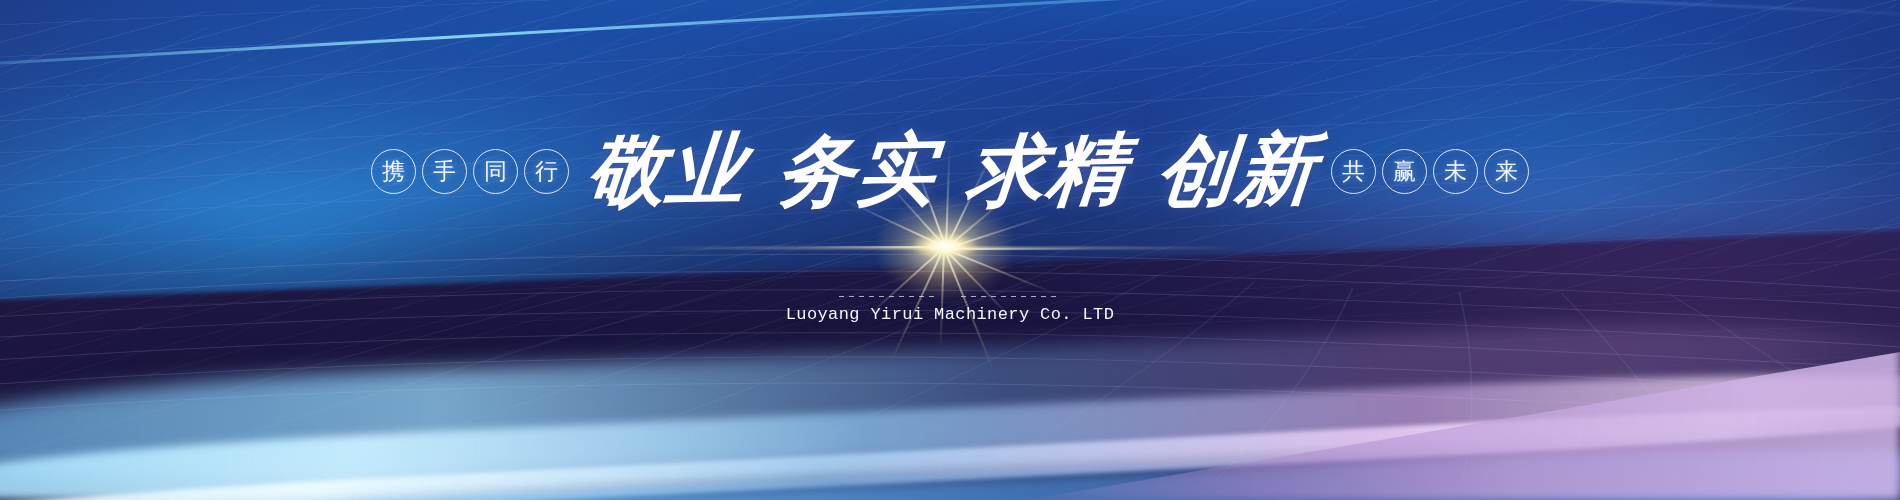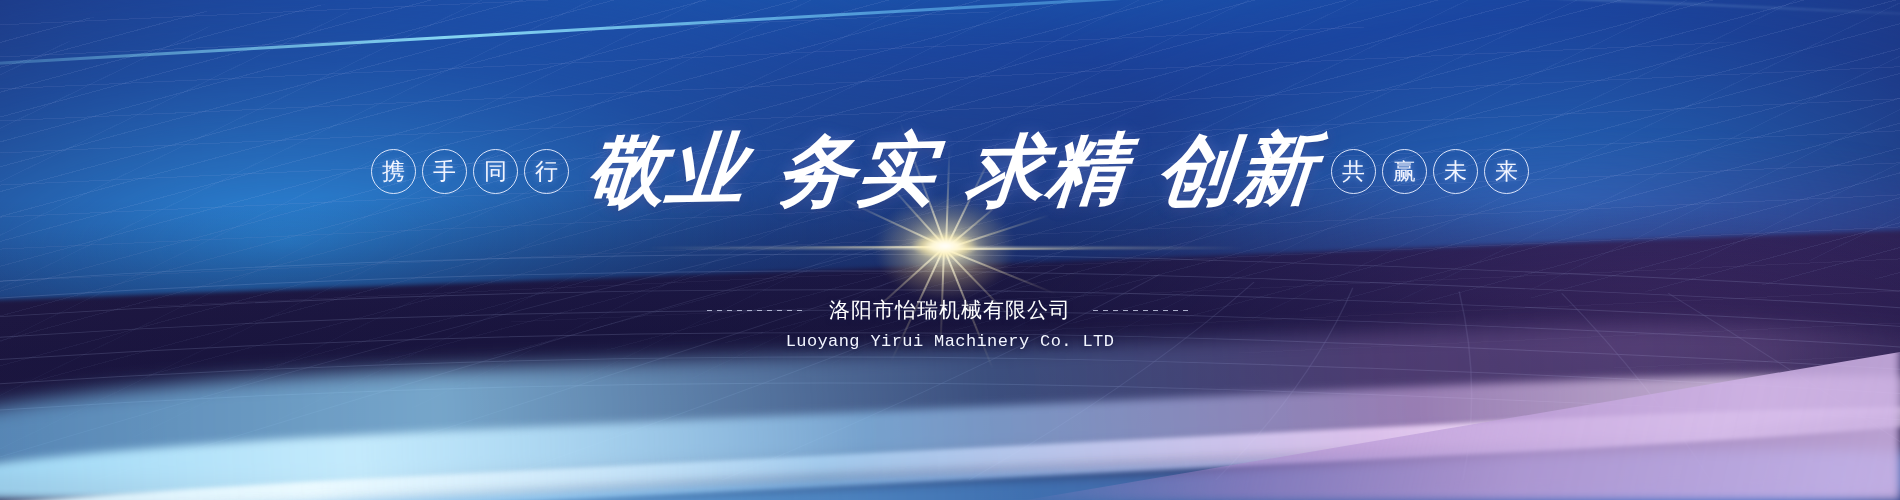--- a/index.html
+++ b/index.html
@@ -296,20 +296,19 @@
         <span class="circ">赢</span>
         <span class="circ">未</span>
         <span class="circ">来</span>
       </div>
 
     </div>
 
     <div class="company">
       <div class="company-line">
         <span class="dash"></span>
-        <span class="cn-name">洛阳市怡瑞机械有限公司</span>
         <span class="dash"></span>
       </div>
       <div class="en-name">Luoyang Yirui Machinery Co. LTD</div>
     </div>
 
   </div>
 </div>
 
 </body></html>

